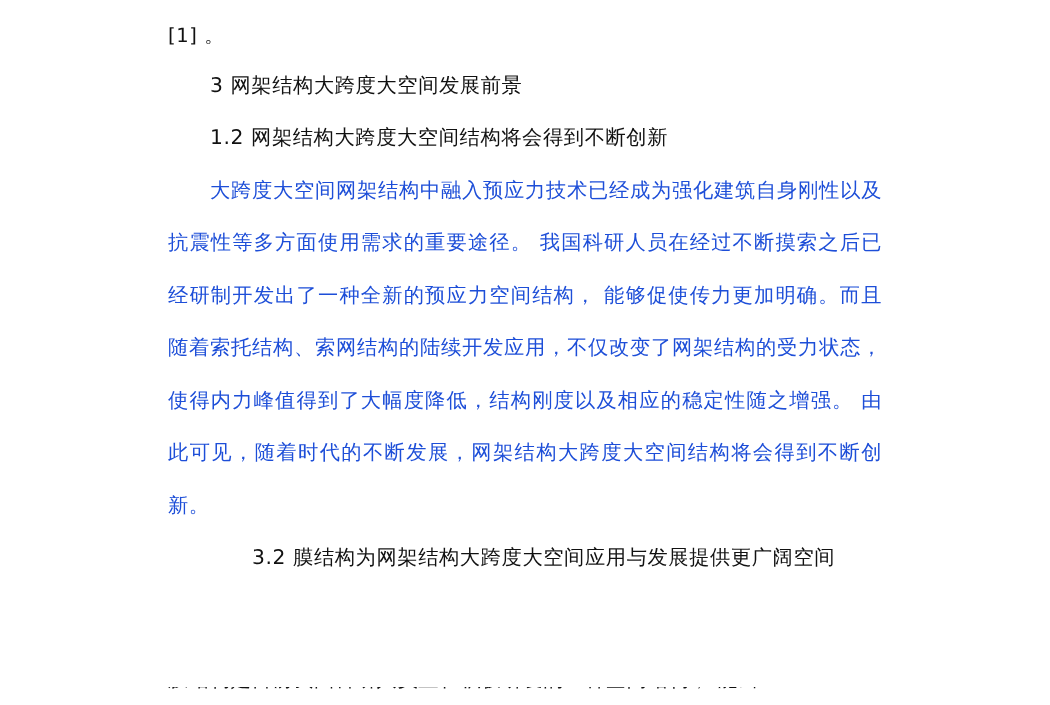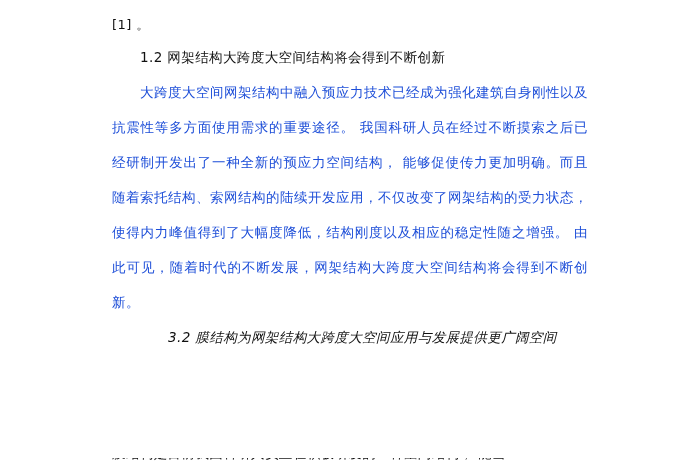--- a/index.html
+++ b/index.html
@@ -42,41 +42,42 @@
     letter-spacing: 0.4px;
   }
   .heading {
     font-size: 13.5px;
     line-height: 35px;
     color: #111111;
     letter-spacing: 0.4px;
     margin: 0;
   }
   .indent-1 { text-indent: 28px; }
-  .indent-2 { text-indent: 56px; font-style: italic; }
+  .indent-2 { text-indent: 56px; }
   .clipped {
     position: absolute;
     left: 112px;
     right: 112px;
     bottom: 0;
     height: 12px;
     overflow: hidden;
     font-size: 13.5px;
     line-height: 35px;
     color: #111111;
     letter-spacing: 0.4px;
   }
   .clipped span { display: block; margin-top: -22px; }
 </style>
 </head>
 <body>
 
 <div class="page">
   <div class="doc-body">
     <p class="ref-line">[1] 。</p>
+    <p class="heading indent-1">3 网架结构大跨度大空间发展前景</p>
     <p class="heading indent-1">1.2 网架结构大跨度大空间结构将会得到不断创新</p>
     <p class="para indent-1">大跨度大空间网架结构中融入预应力技术已经成为强化建筑自身刚性以及抗震性等多方面使用需求的重要途径。 我国科研人员在经过不断摸索之后已经研制开发出了一种全新的预应力空间结构， 能够促使传力更加明确。而且随着索托结构、索网结构的陆续开发应用，不仅改变了网架结构的受力状态，使得内力峰值得到了大幅度降低，结构刚度以及相应的稳定性随之增强。 由此可见，随着时代的不断发展，网架结构大跨度大空间结构将会得到不断创新。</p>
     <p class="heading indent-2">3.2 膜结构为网架结构大跨度大空间应用与发展提供更广阔空间</p>
   </div>
   <div class="clipped">
     <span>膜结构是目前我国科研人员正在积极研发的一种空间结构， 能当</span>
   </div>
 </div>
 
 </body></html>

